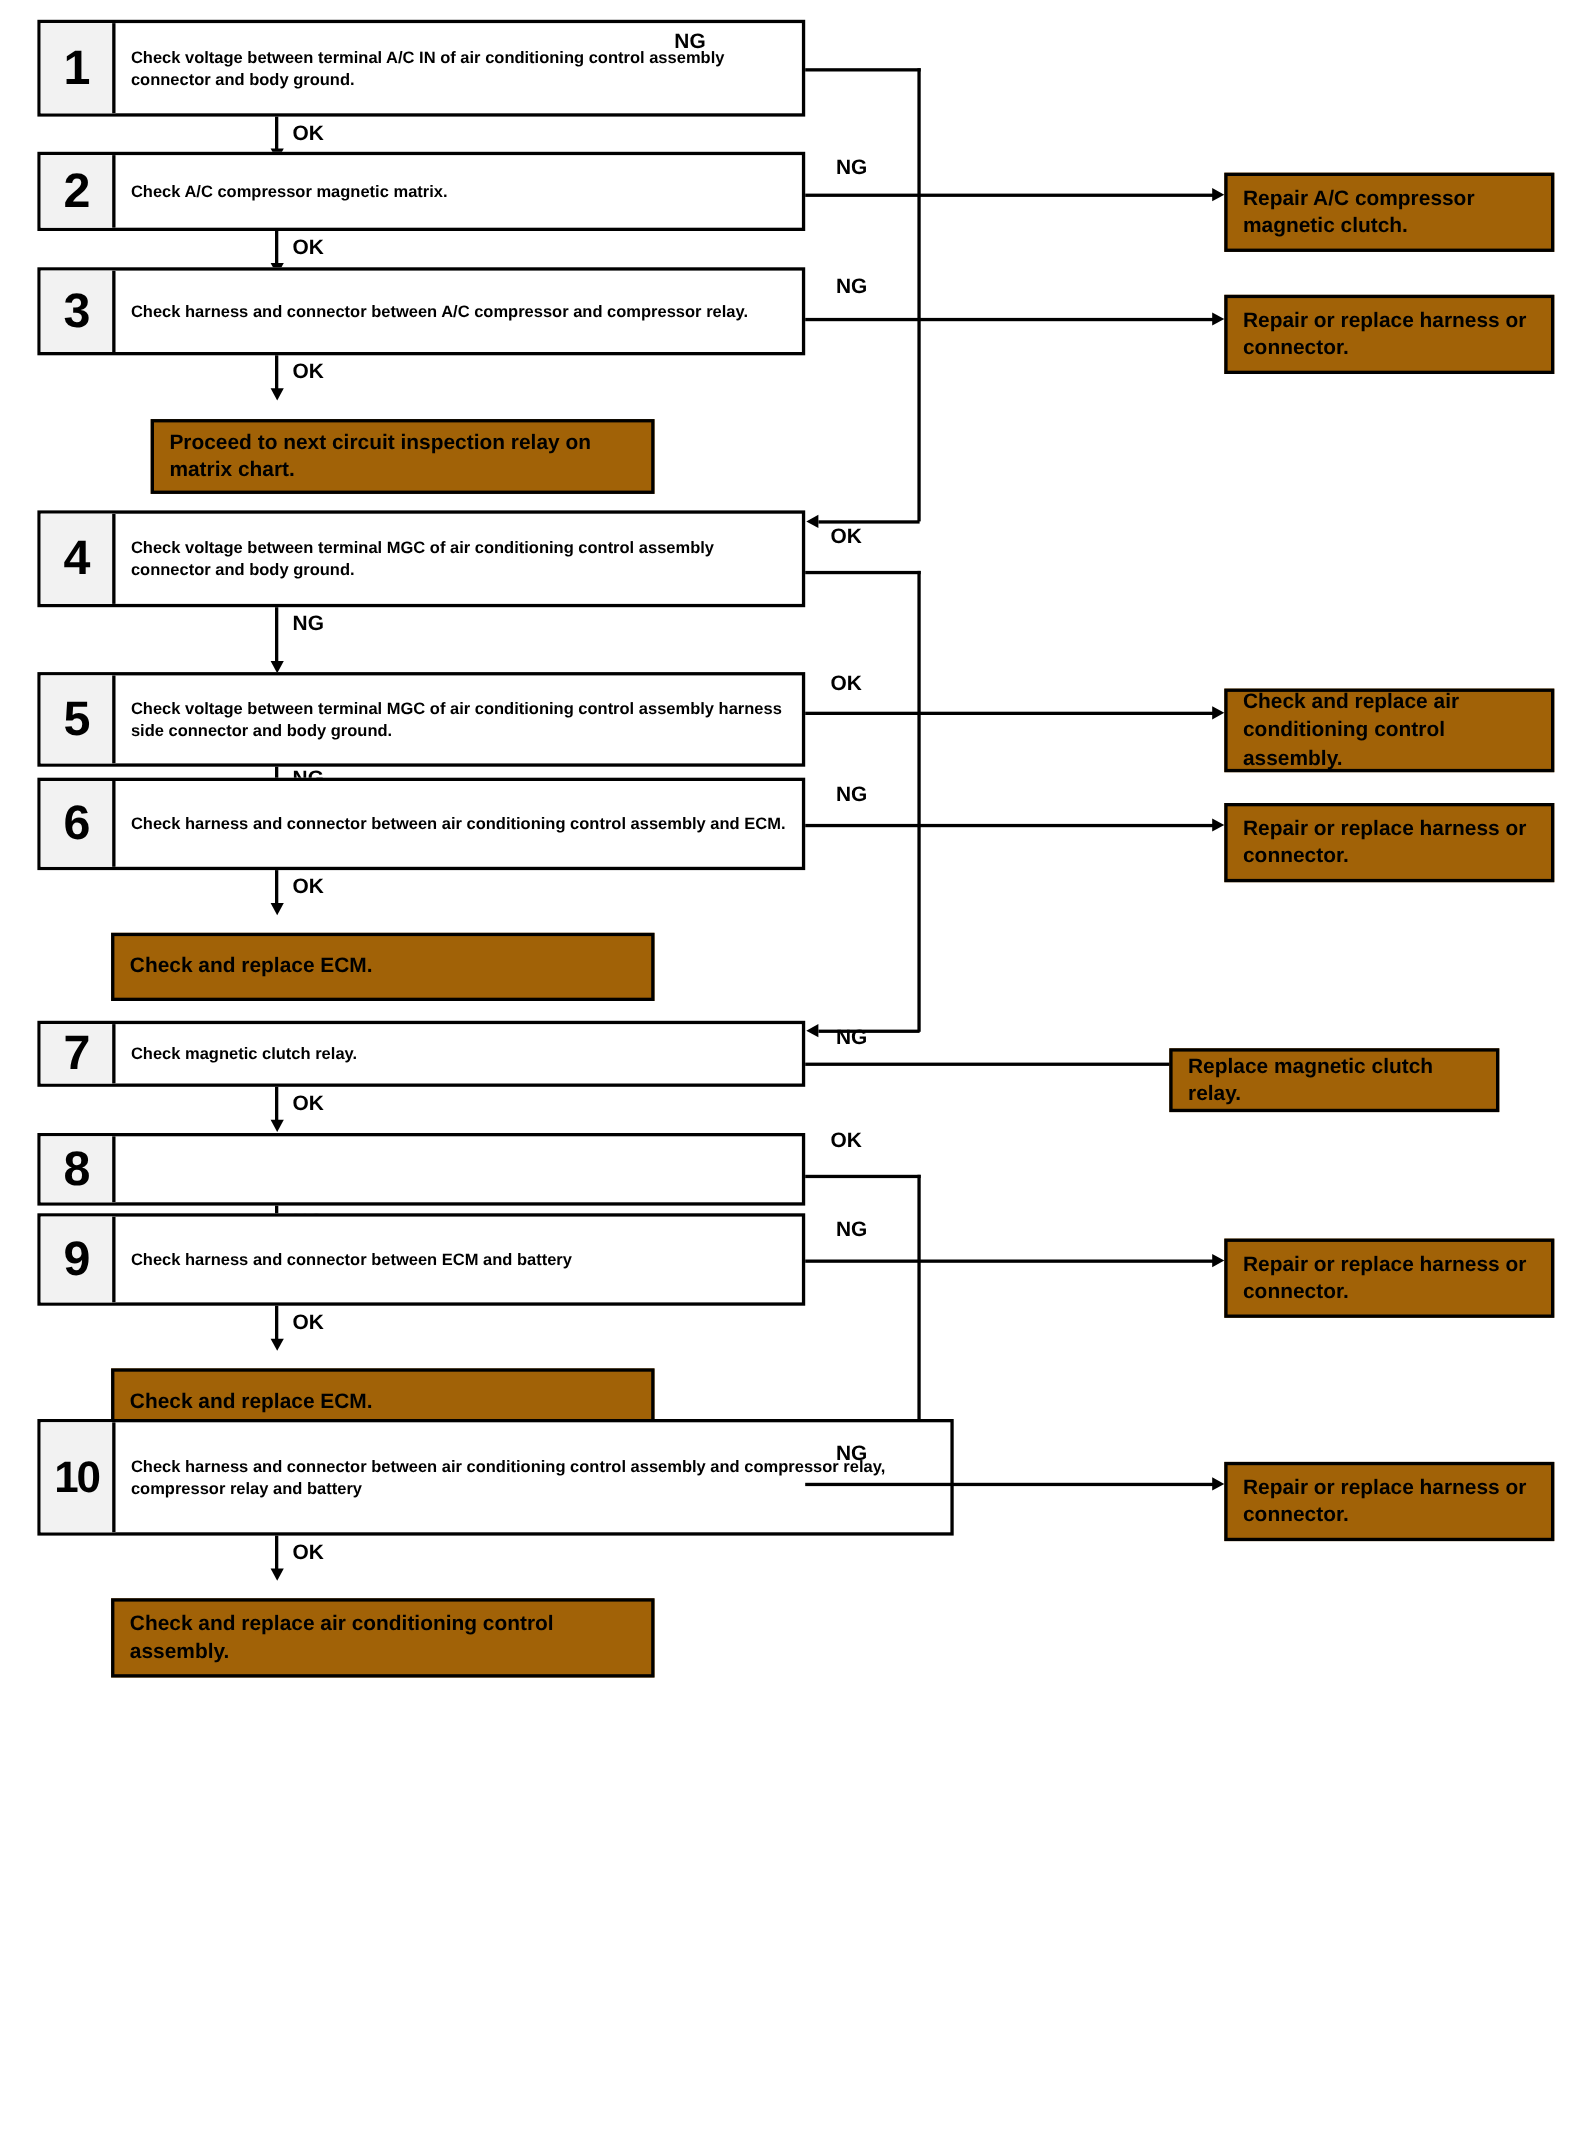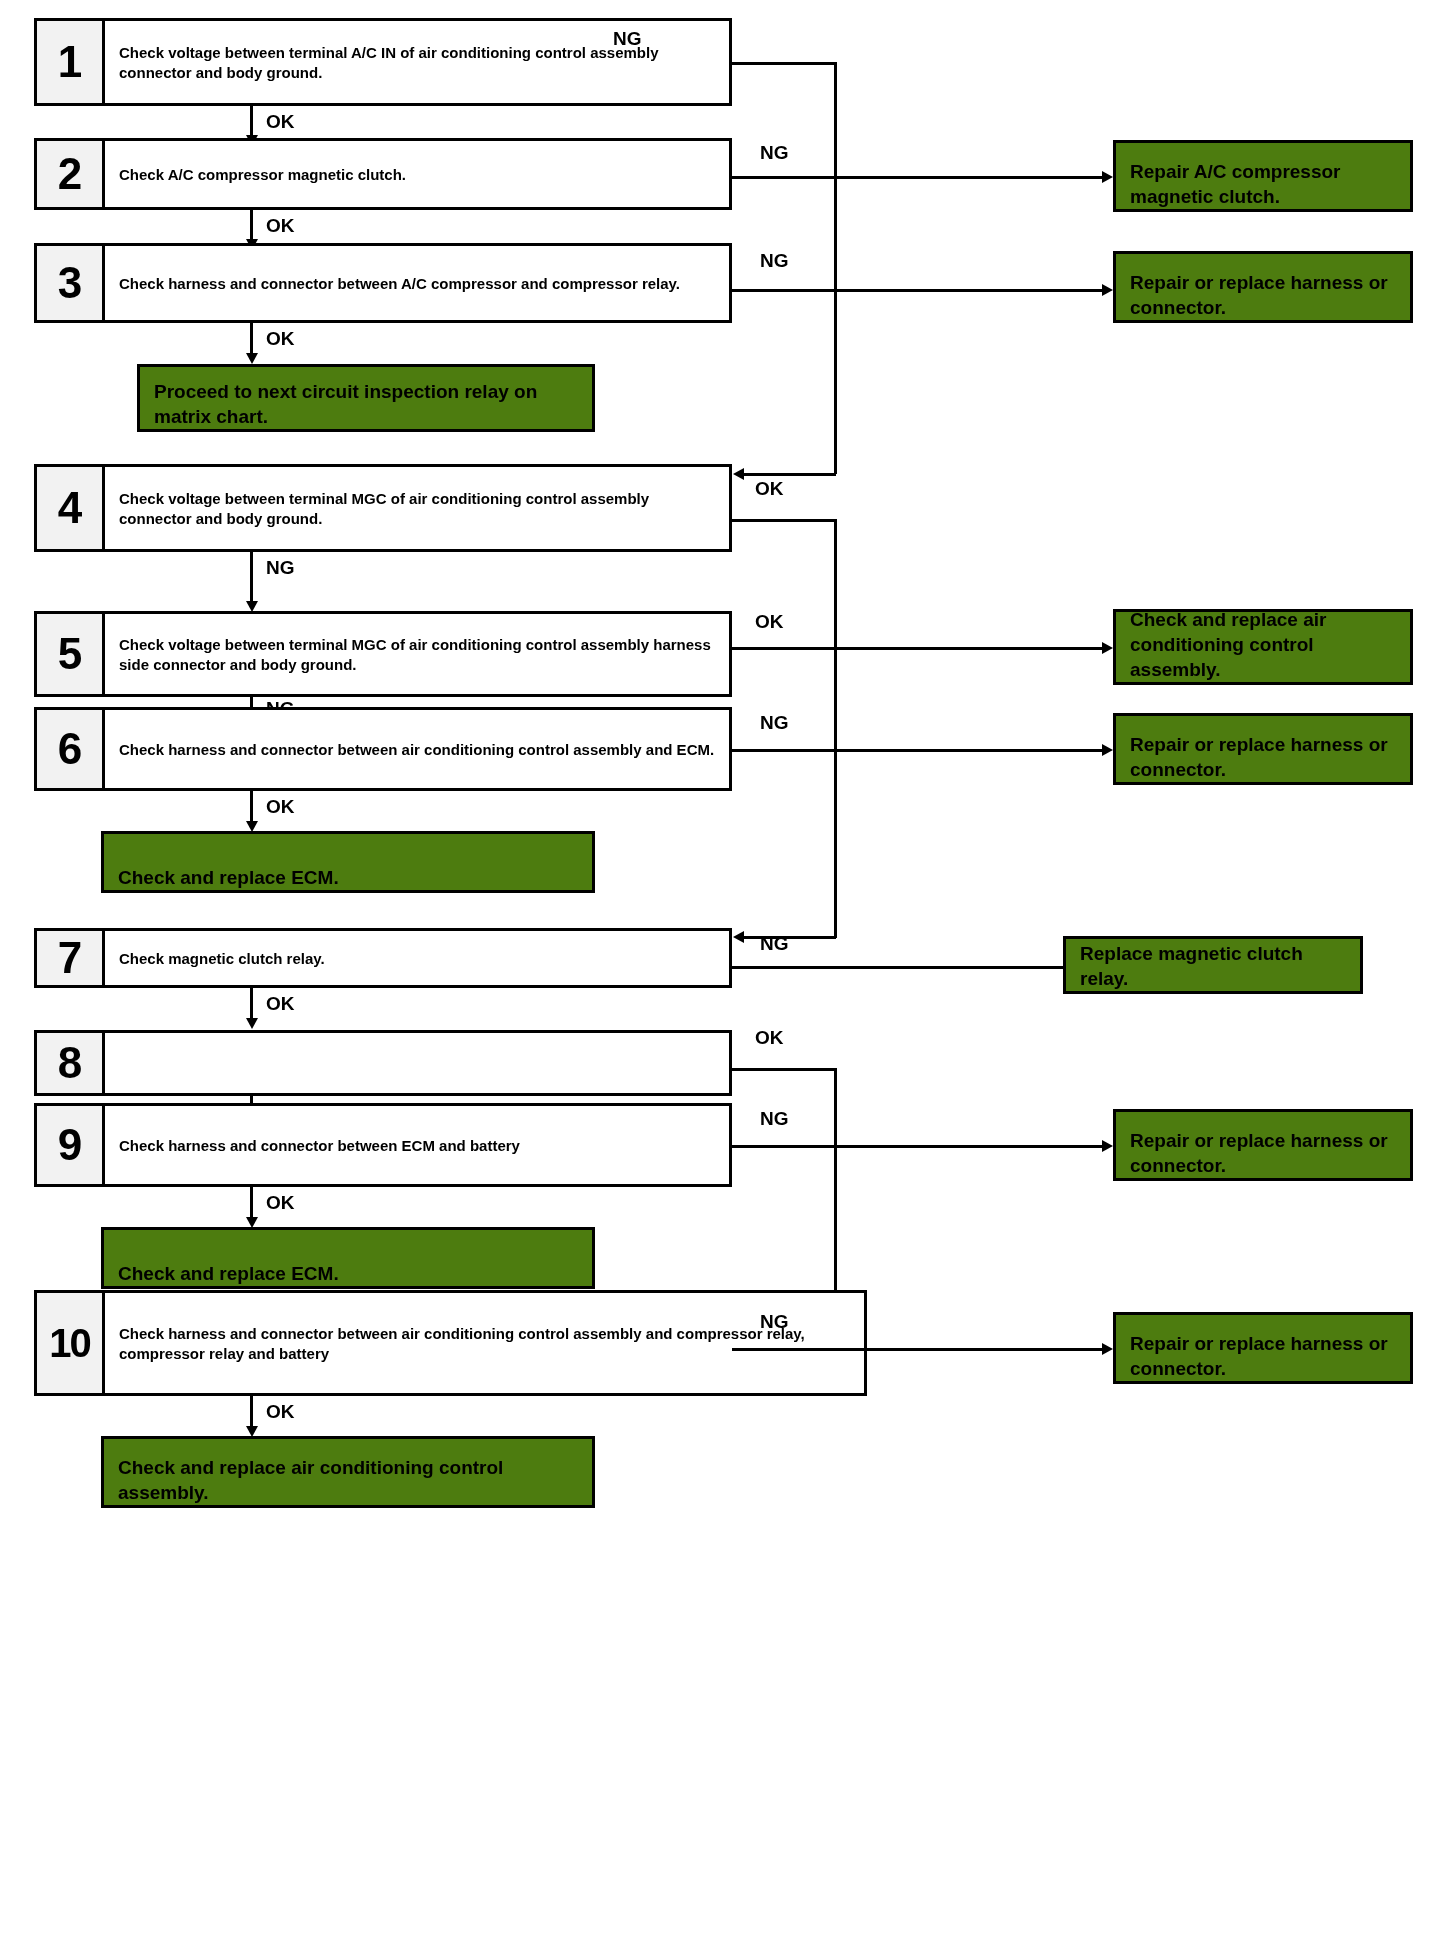--- a/index.html
+++ b/index.html
@@ -12,22 +12,22 @@
   
   .step-box{border:3px solid #000;background:#fff;display:flex;align-items:stretch;}
   .step-num{width:65px;flex:0 0 65px;border-right:3px solid #000;background:#f2f2f2;
             display:flex;align-items:center;justify-content:center;
             font-size:44px;font-weight:bold;color:#000;letter-spacing:-1px;}
   .step-num.wide{font-size:40px;letter-spacing:-2px;}
   .step-text{flex:1;display:flex;align-items:center;padding:1px 10px 0 14px;
              font-size:15px;font-weight:bold;line-height:1.32;color:#000;}
 
   
-  .plain-box{border:3px solid #000;background:#4d7c0f;display:flex;align-items:flex-end;
-             padding:0 14px;font-size:19px;font-weight:bold;line-height:1.32;color:#000;}
+  .plain-box{border:3px solid #000;background:#a16207;display:flex;align-items:center;
+             padding:0 14px;font-size:19px;font-weight:bold;line-height:1.32;color:#000;margin-top:17px;}
 
   
   .vline{background:#000;width:3px;}
   .hline{background:#000;height:3px;}
   .arrow-down{width:0;height:0;border-left:6px solid transparent;border-right:6px solid transparent;
               border-top:11px solid #000;}
   .arrow-right{width:0;height:0;border-top:6px solid transparent;border-bottom:6px solid transparent;
                border-left:11px solid #000;}
   .arrow-left{width:0;height:0;border-top:6px solid transparent;border-bottom:6px solid transparent;
               border-right:11px solid #000;}
@@ -50,21 +50,21 @@
   <div class="abs vline" style="left:834px;top:62px;height:412px;"></div>
   <div class="abs hline" style="left:744px;top:473px;width:92px;"></div>
   <div class="abs arrow-left" style="left:733px;top:468px;"></div>
 
   <div class="abs vline" style="left:250px;top:106px;height:32px;"></div>
   <div class="abs arrow-down" style="left:246px;top:135px;"></div>
   <div class="abs edge-label" style="left:266px;top:111px;">OK</div>
 
   <div class="abs step-box" style="left:34px;top:138px;width:698px;height:72px;">
     <div class="step-num">2</div>
-    <div class="step-text">Check A/C compressor magnetic clutch.</div>
+    <div class="step-text">Check A/C compressor magnetic matrix.</div>
   </div>
 
   <div class="abs edge-label" style="left:760px;top:142px;">NG</div>
   <div class="abs hline" style="left:732px;top:176px;width:374px;"></div>
   <div class="abs arrow-right" style="left:1102px;top:171px;"></div>
 
   <div class="abs plain-box" style="left:1113px;top:140px;width:300px;height:72px;">
     <span>Repair A/C compressor magnetic clutch.</span>
   </div>
 

